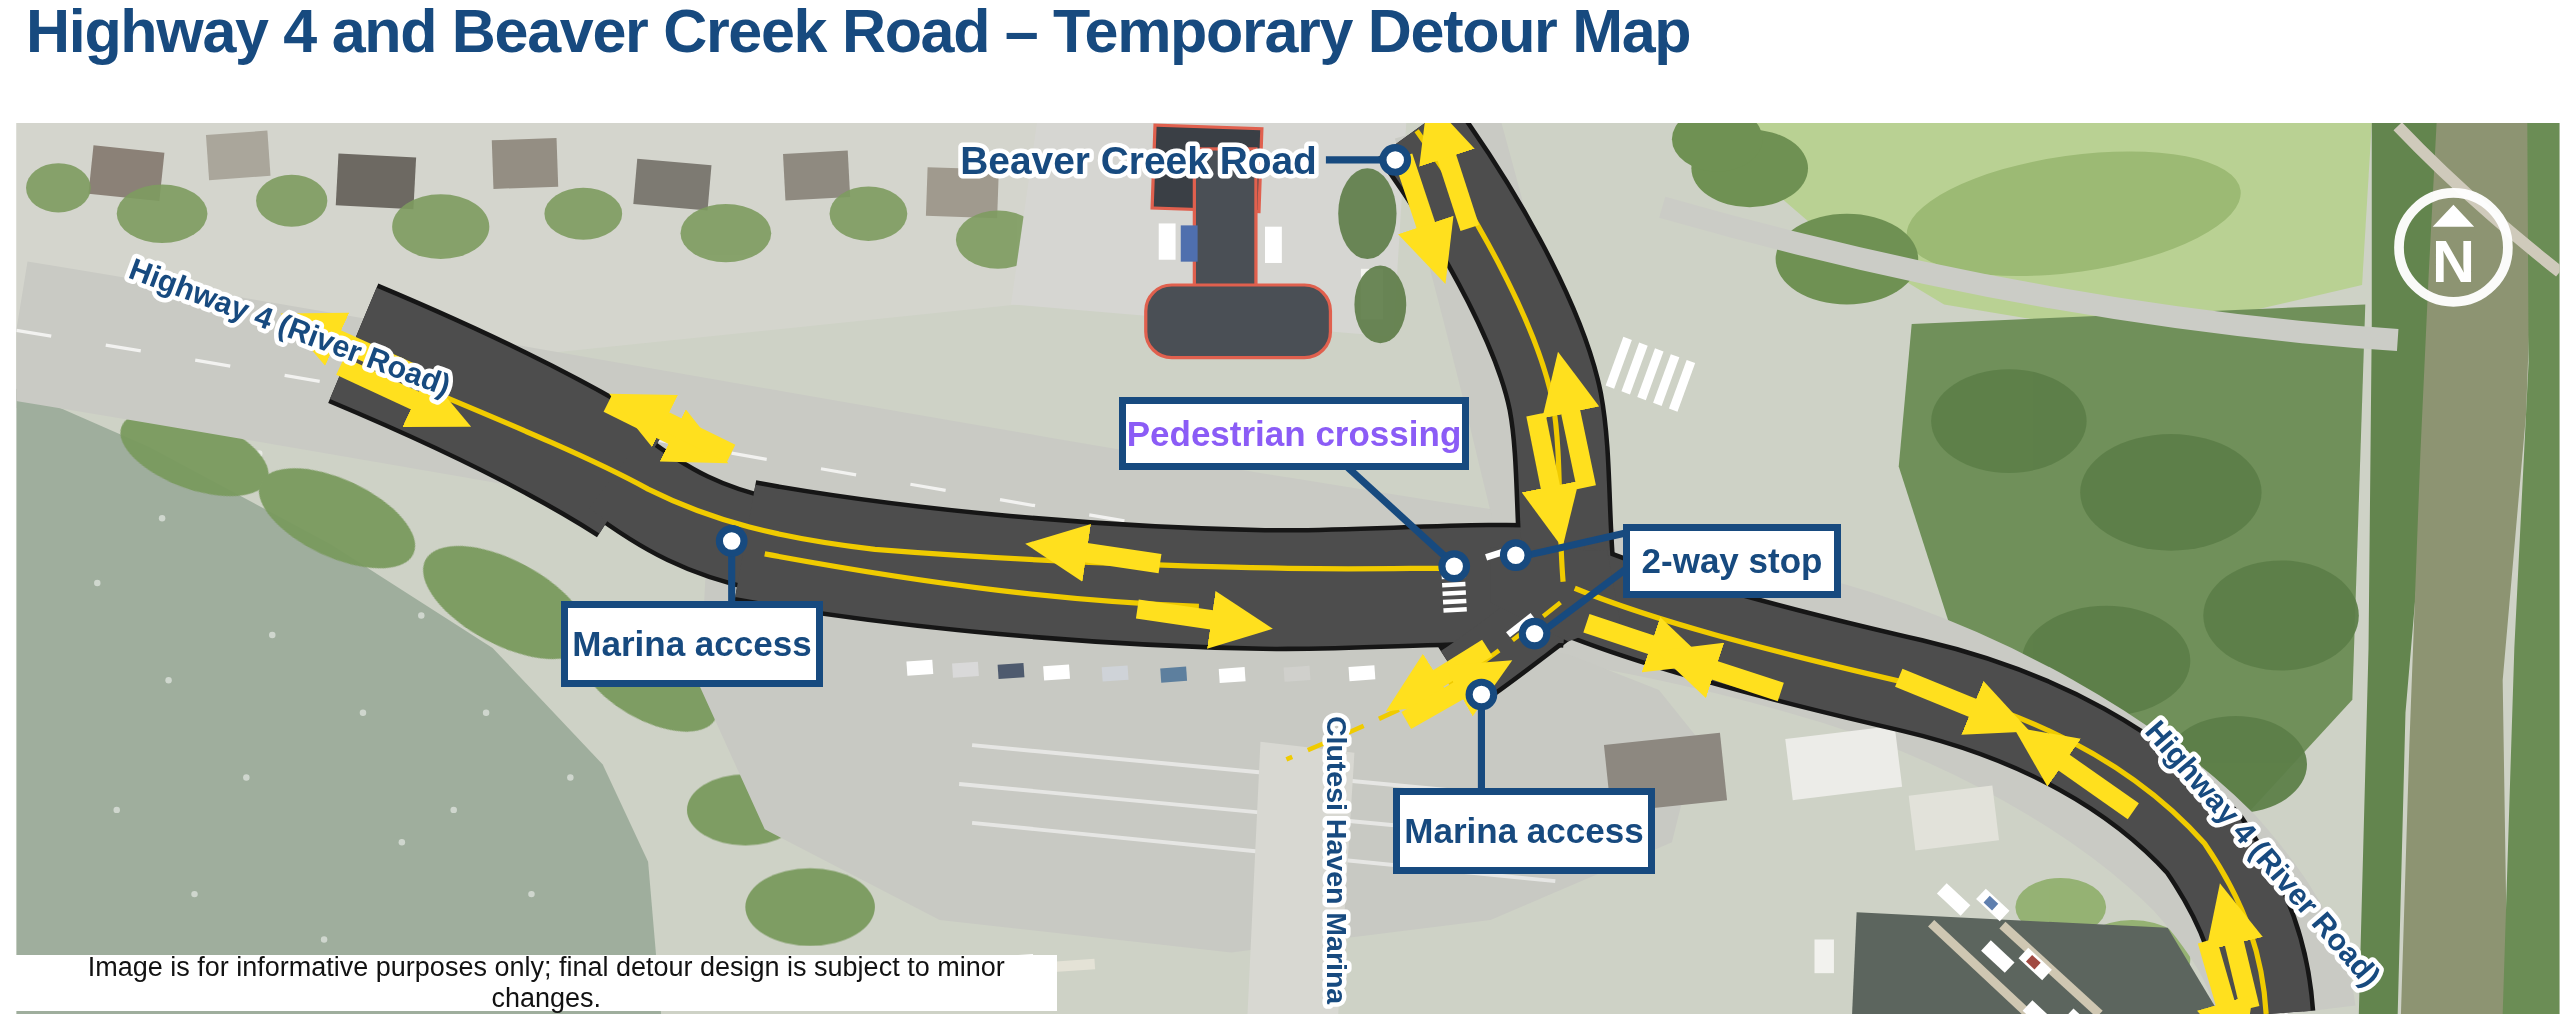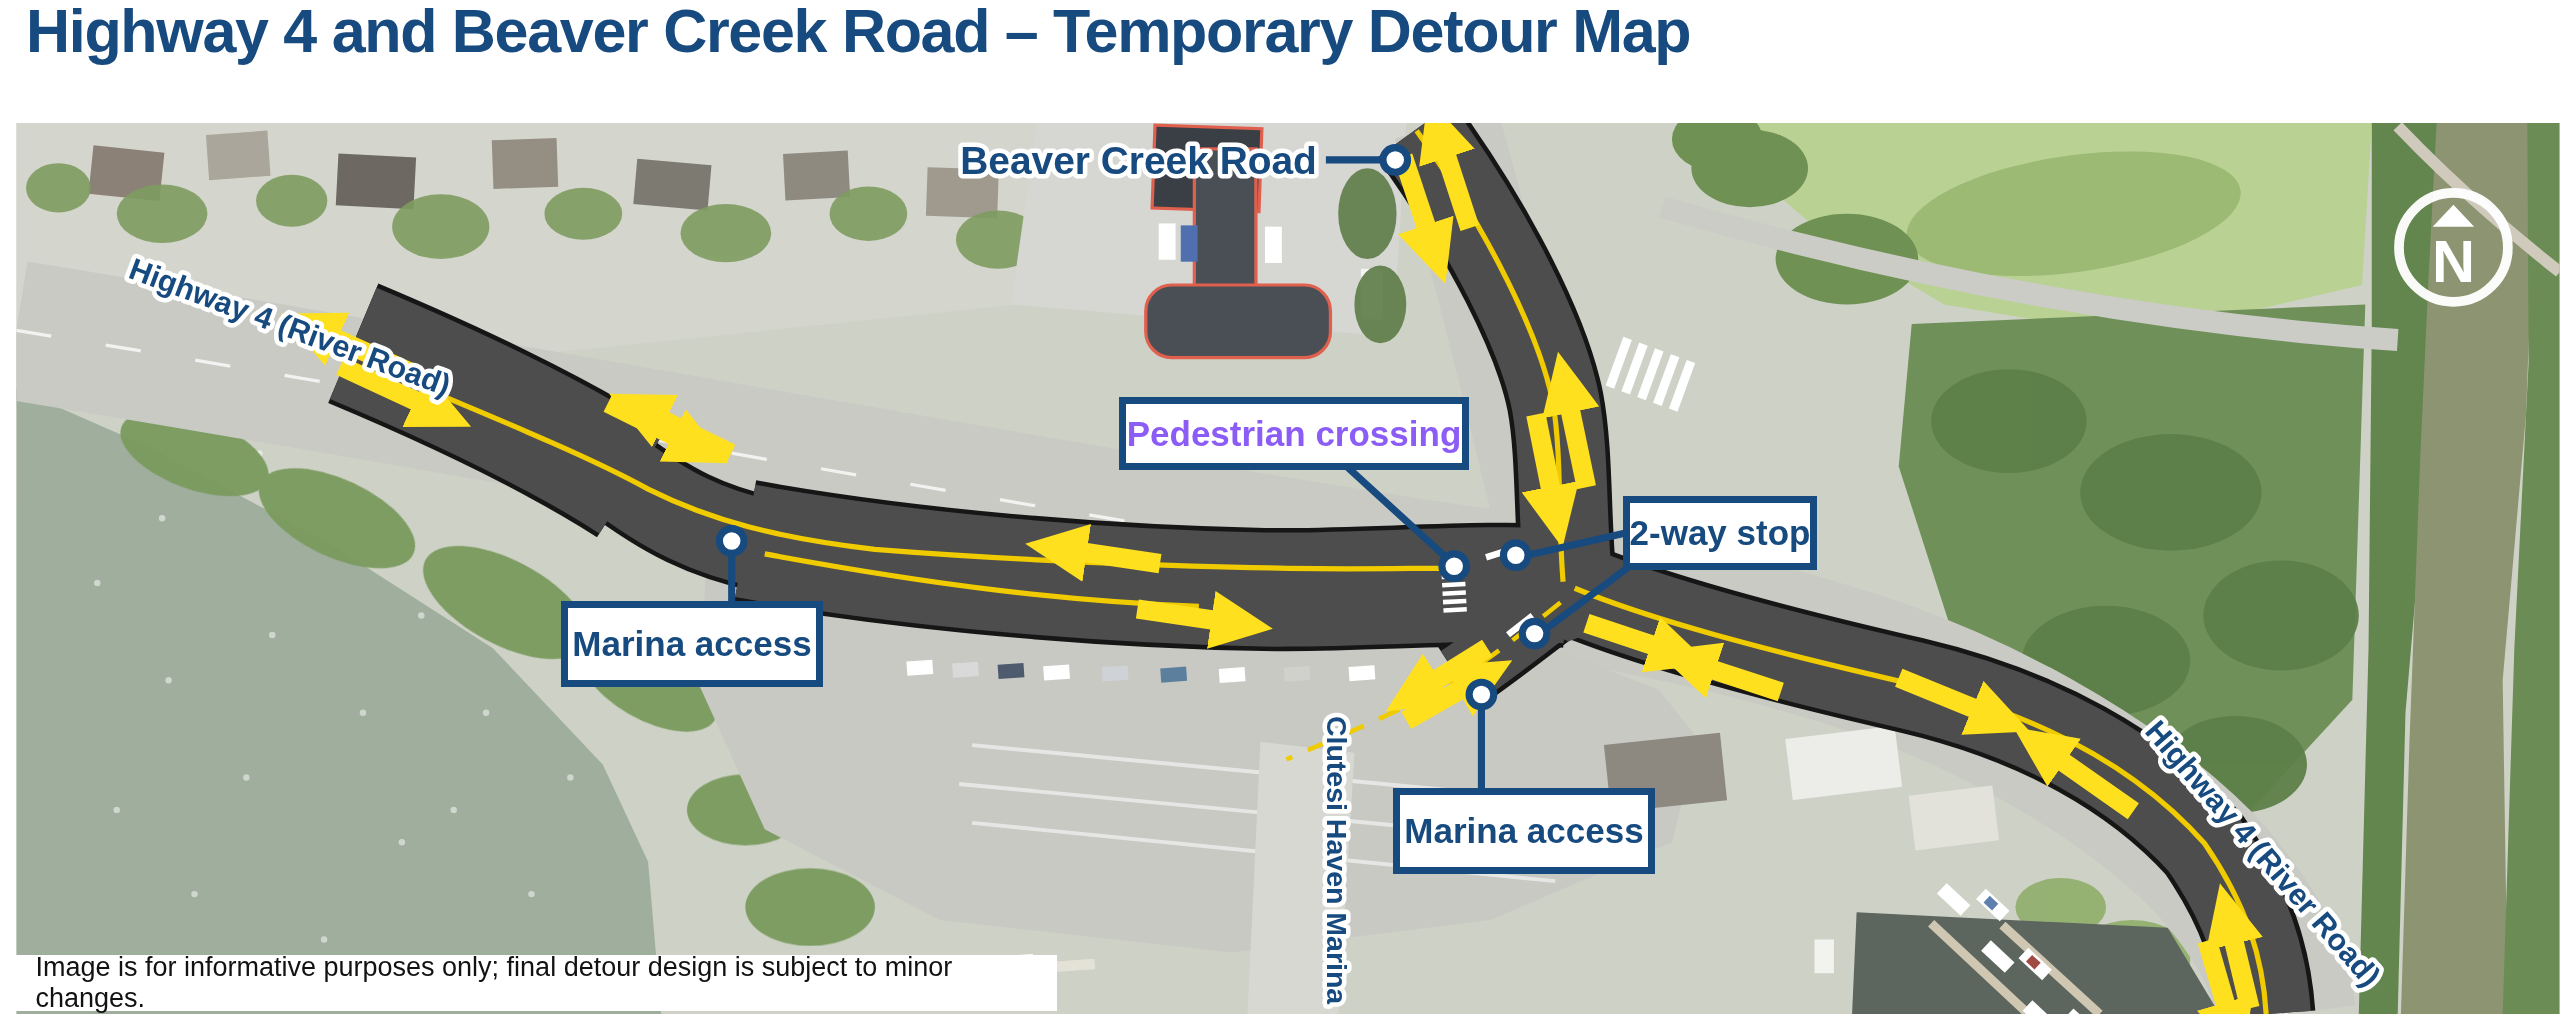--- a/index.html
+++ b/index.html
@@ -1,27 +1,27 @@
 <!DOCTYPE html>
 <html style="font-size:10.4px"><head>
 <meta charset="utf-8">
 <style>
   html,body{margin:0;padding:0;background:#ffffff;}
   body{width:2576px;height:1030px;position:relative;overflow:hidden;
        font-family:"Liberation Sans", sans-serif;}
-  .stage{position:absolute;inset:0;}
+  .stage{position:absolute;inset:0;text-align:center;}
   h1.title{position:absolute;left:26px;top:-3.9px;margin:0;font-size:61px;
            letter-spacing:-1.3px;font-weight:bold;}
   .map{position:absolute;left:16px;top:123px;width:2544px;height:891px;}
   .map svg{position:absolute;left:0;top:0;}
   .callout{position:absolute;box-sizing:border-box;background:#ffffff;
            display:flex;align-items:center;justify-content:center;
            font-weight:bold;font-size:35px;white-space:nowrap;}
   .callout.ped   {left:1119px;top:397px;width:350px;height:73px;}
-  .callout.stop  {left:1623px;top:496px;width:194px;height:74px;}
+  .callout.stop  {left:1623px;top:524px;width:218px;height:74px;}
   .callout.mar1  {left:561px; top:601px;width:262px;height:86px;}
   .callout.mar2  {left:1393px;top:788px;width:262px;height:86px;}
   .disclaimer{position:absolute;left:16px;top:955px;width:1041px;height:56px;
               background:#ffffff;color:#121212;font-size:27px;
               display:flex;align-items:center;padding-left:19.4px;box-sizing:border-box;}
   
   .callout, .disclaimer{transform:translate(-16px,-123px);} 
 </style>
 </head>
 <body>

